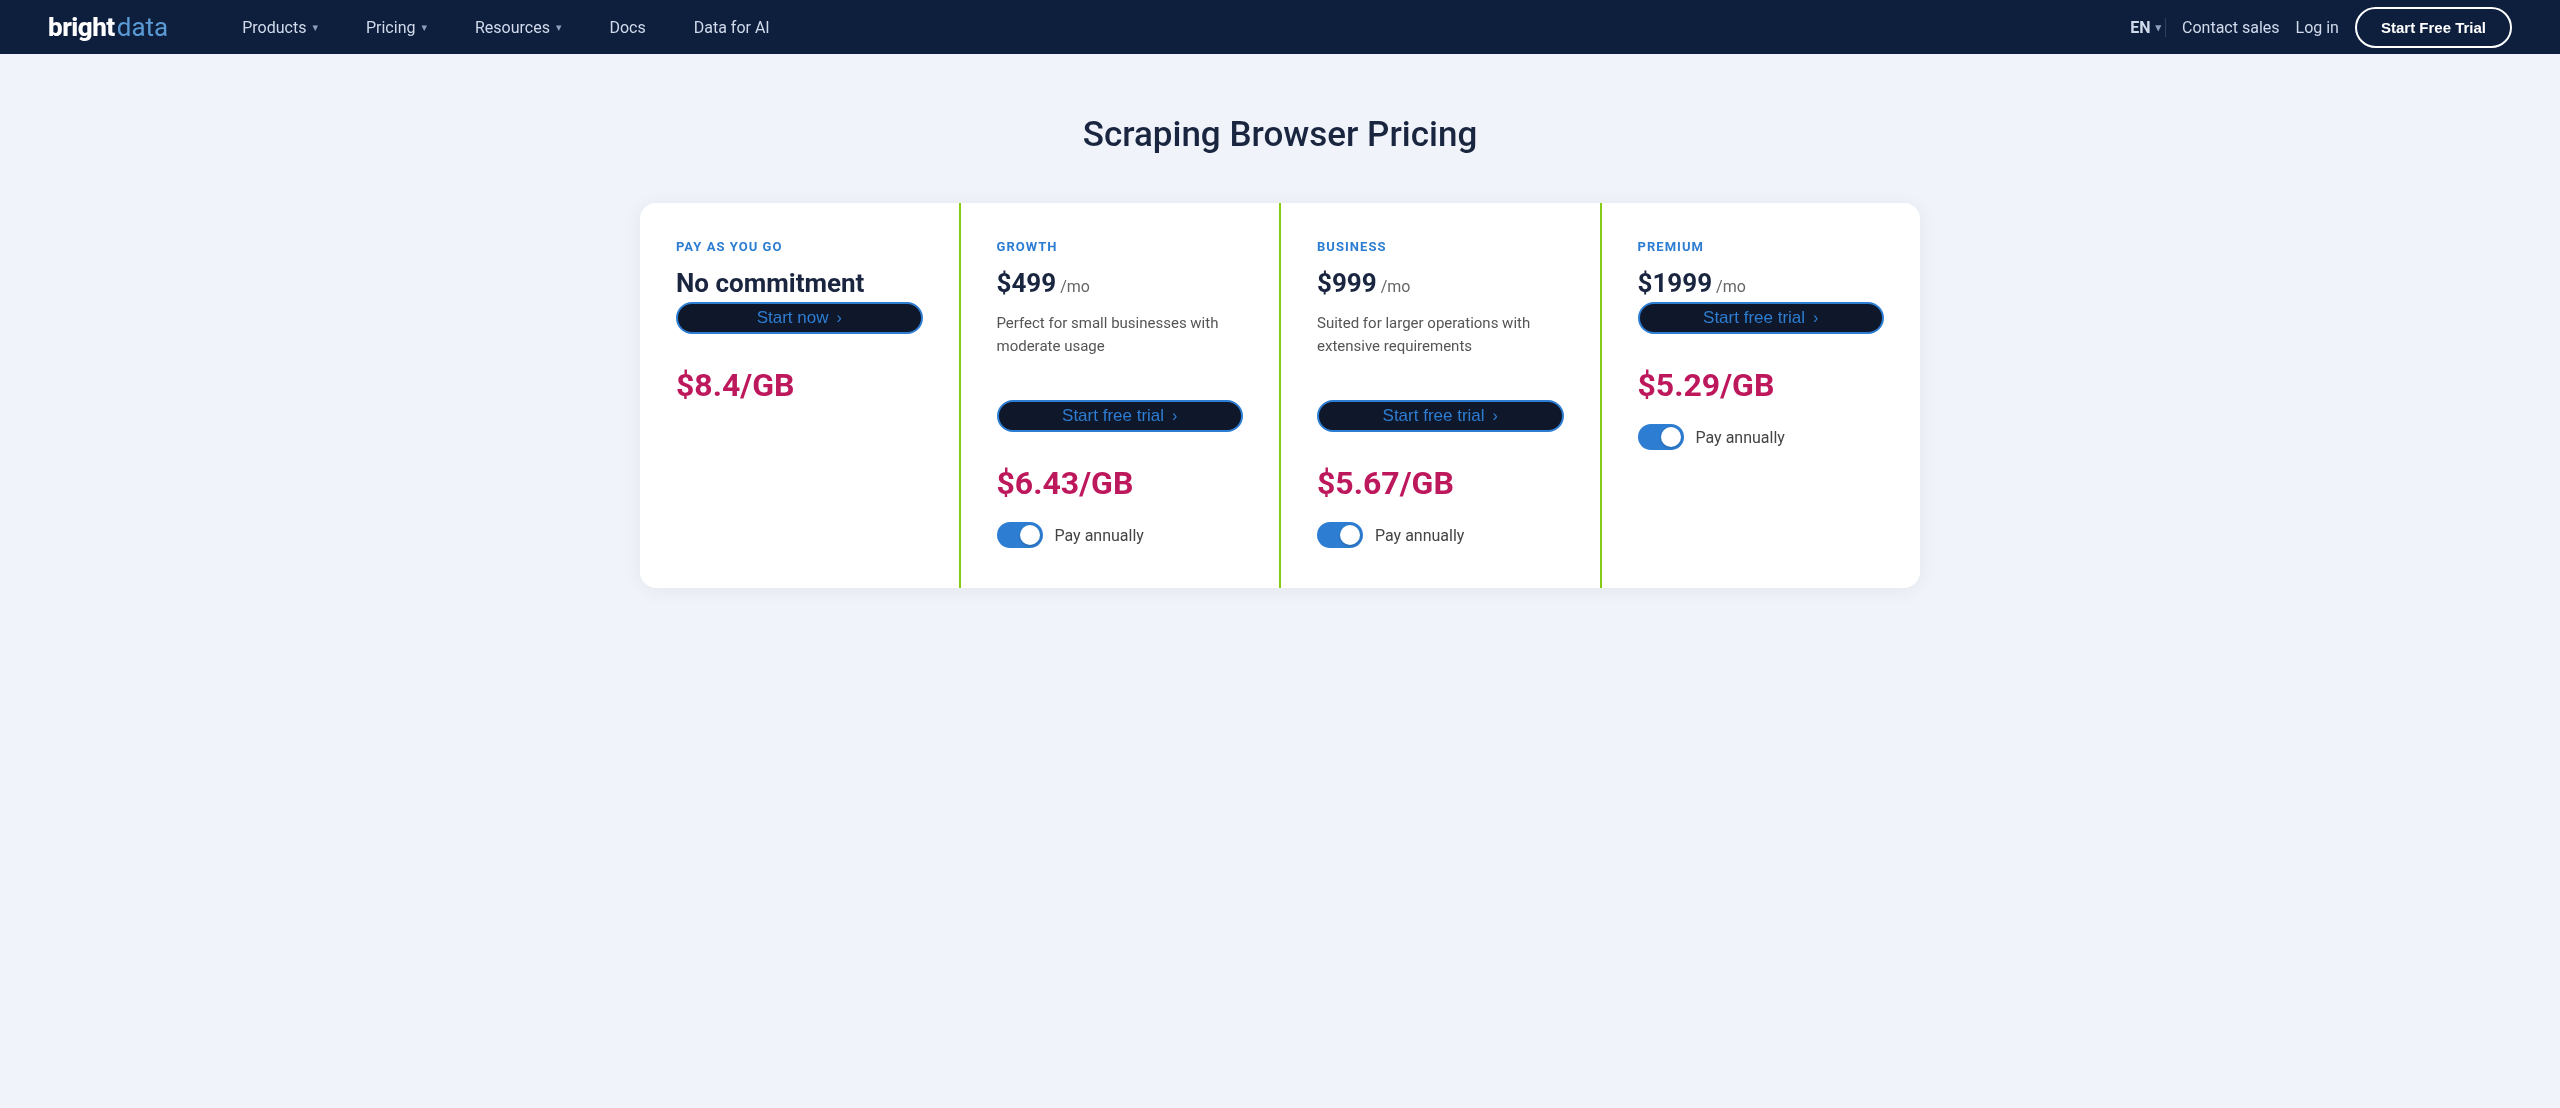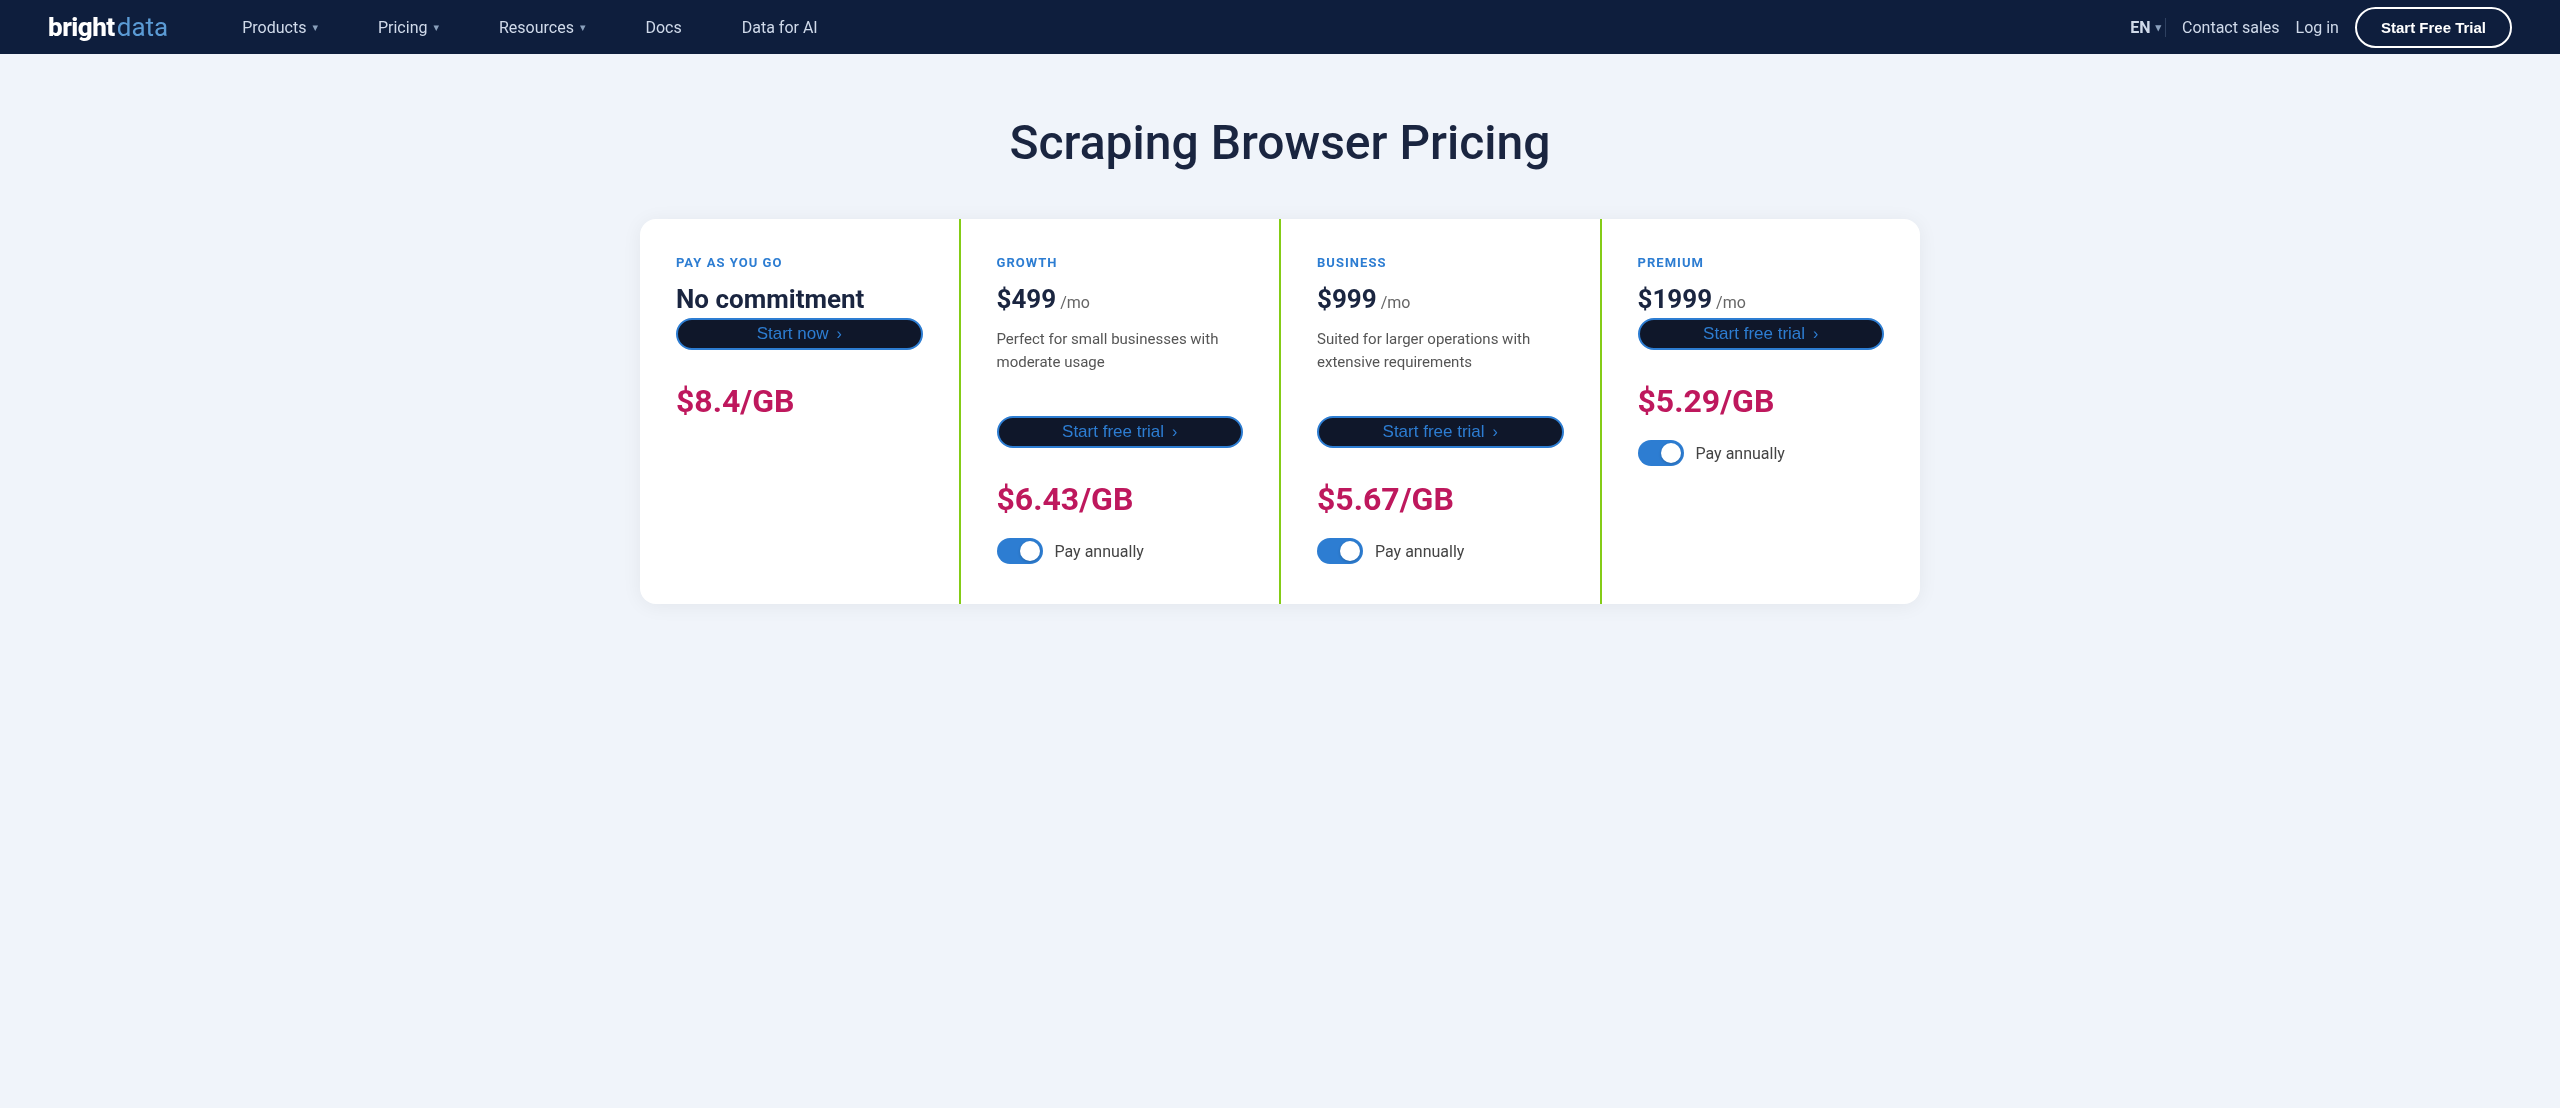--- a/index.html
+++ b/index.html
@@ -27,21 +27,21 @@
     }
     .logo-data {
       color: #5b9bd5;
       font-size: 26px;
       font-weight: 400;
       margin-left: 2px;
     }
     .nav-links {
       display: flex;
       align-items: center;
-      gap: 24px;
+      gap: 12px;
       flex: 1;
     }
     .nav-item {
       color: #d0daea;
       font-size: 16px;
       padding: 8px 18px;
       cursor: pointer;
       display: flex;
       align-items: center;
       gap: 6px;
@@ -90,21 +90,21 @@
     }
 
     
     .main {
       background: #f0f4fa;
       padding: 60px 80px 80px;
       min-height: calc(100vh - 72px);
     }
     .page-title {
       text-align: center;
-      font-size: 48px;
+      font-size: 35px;
       font-weight: 500;
       color: #1a2540;
       margin-bottom: 48px;
     }
 
     
     .cards-container {
       display: flex;
       gap: 0;
       max-width: 1280px;

